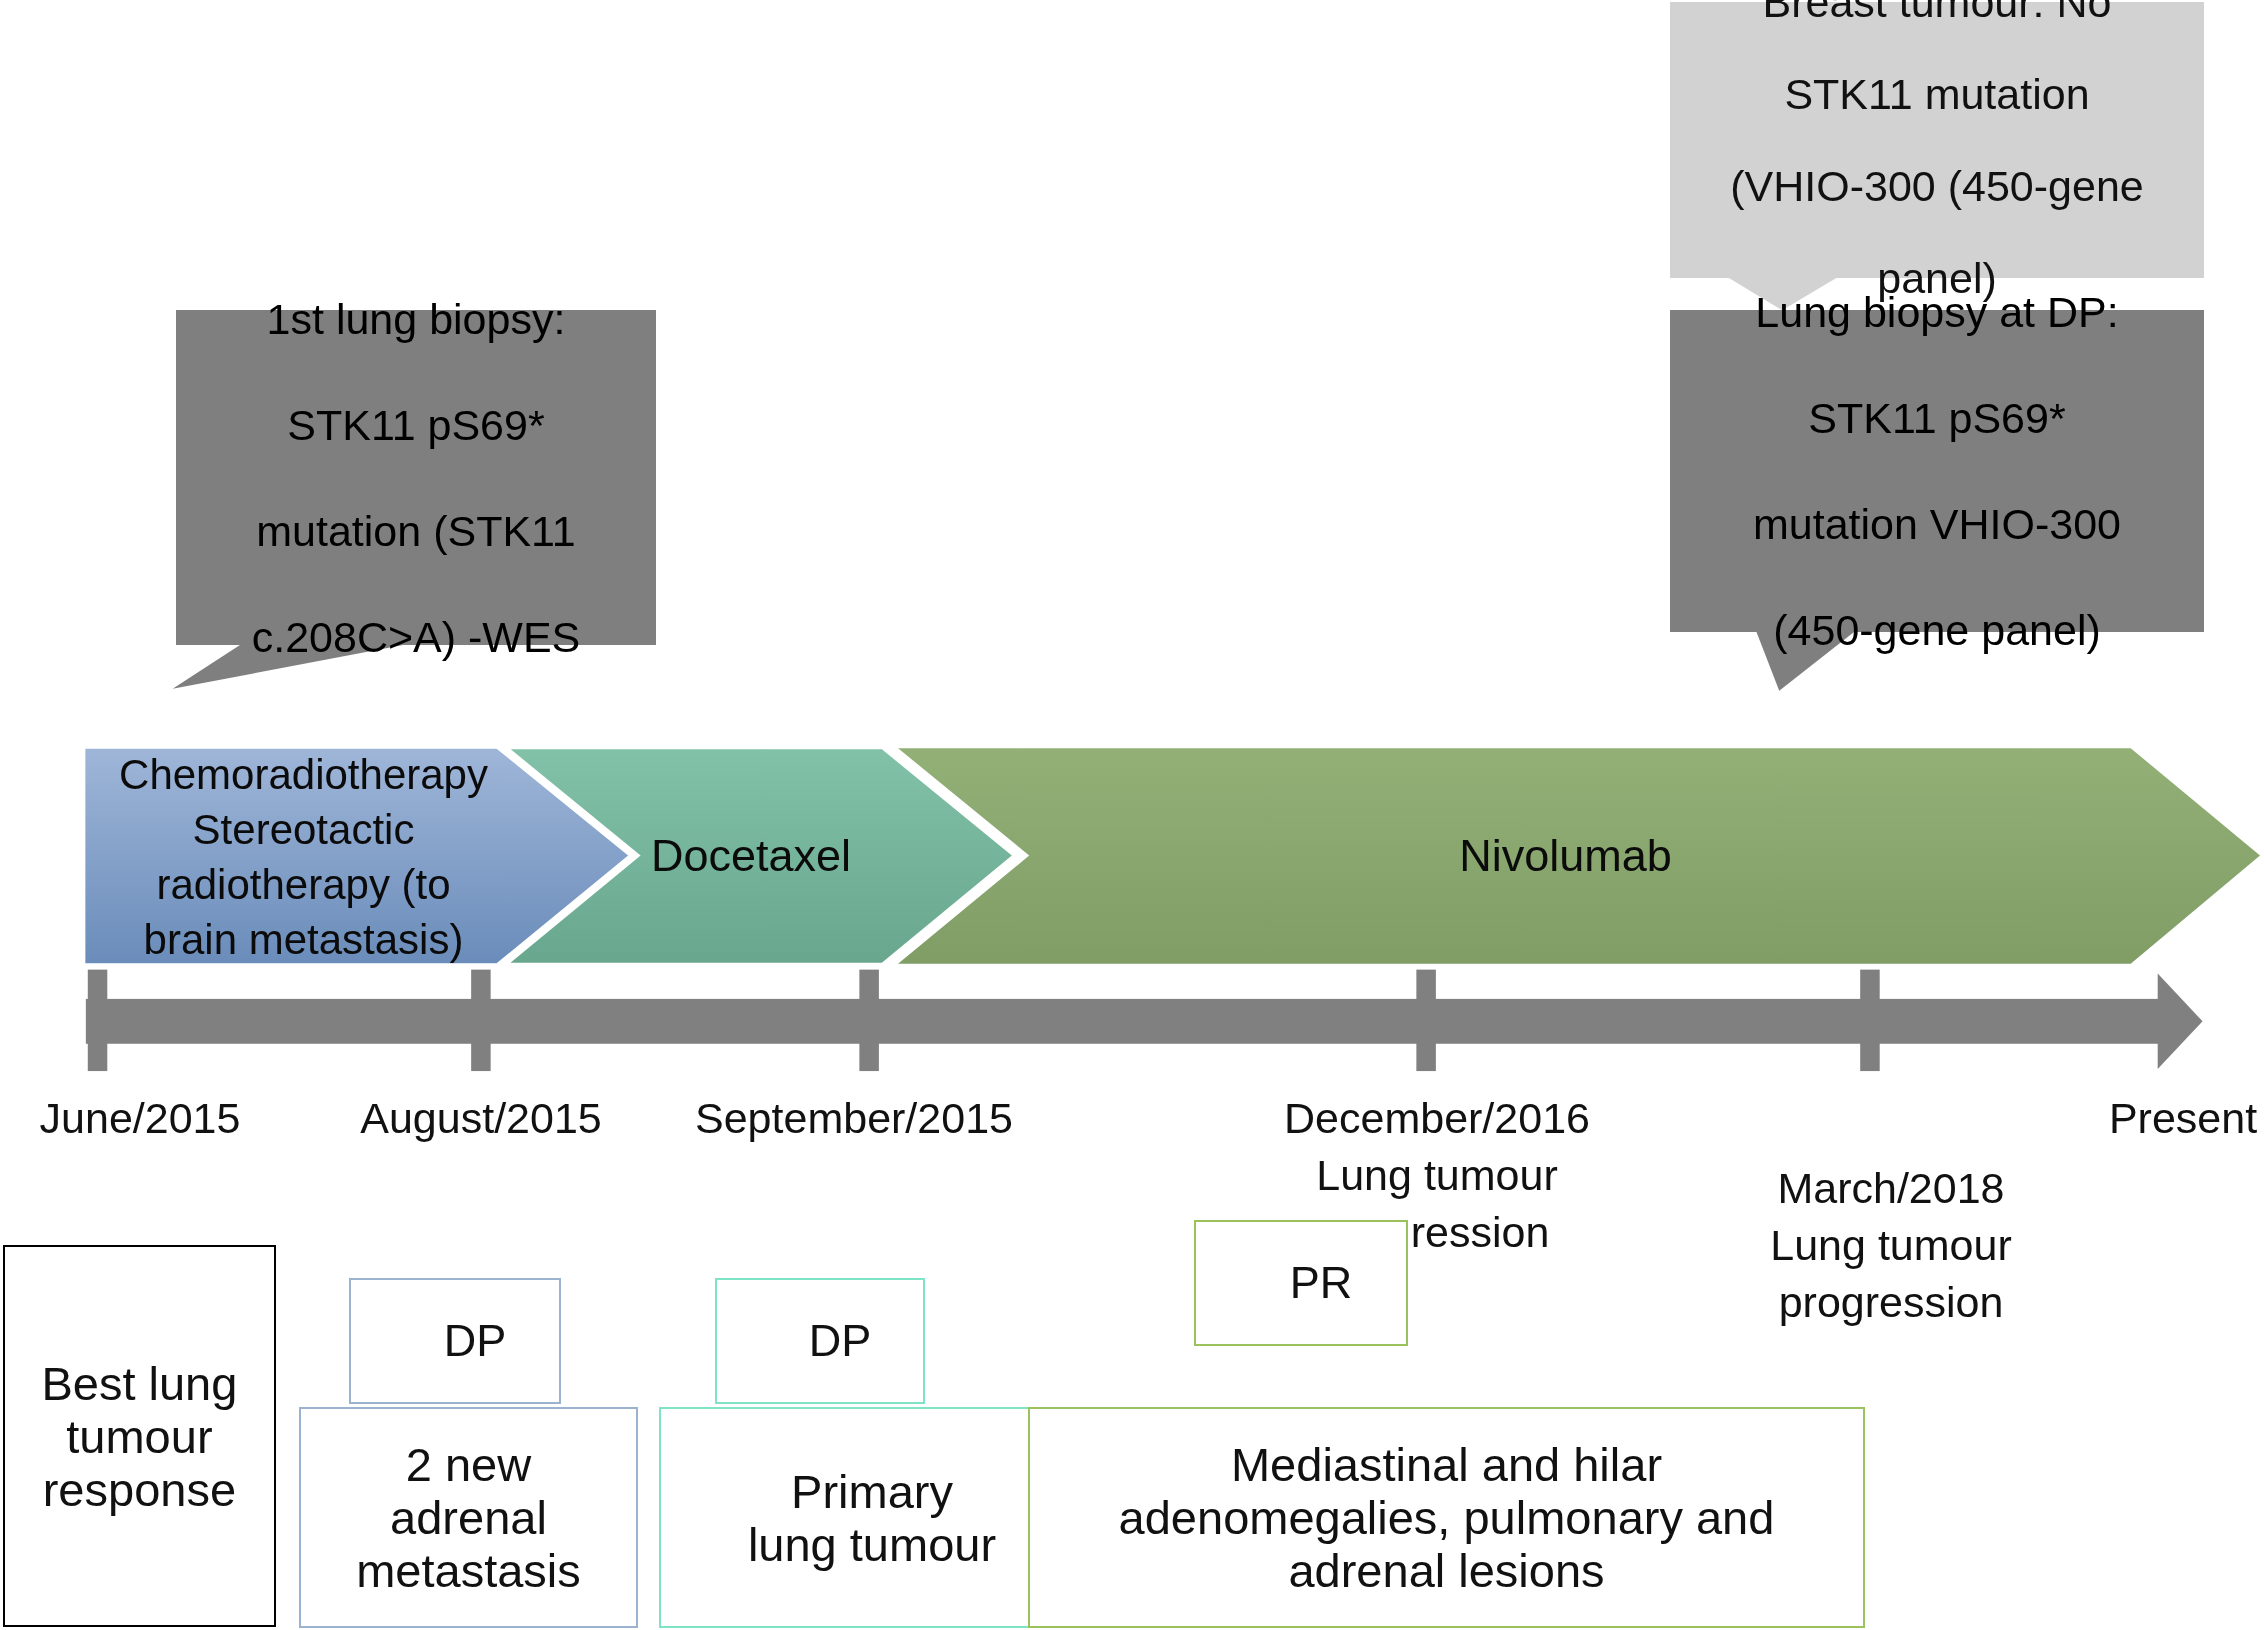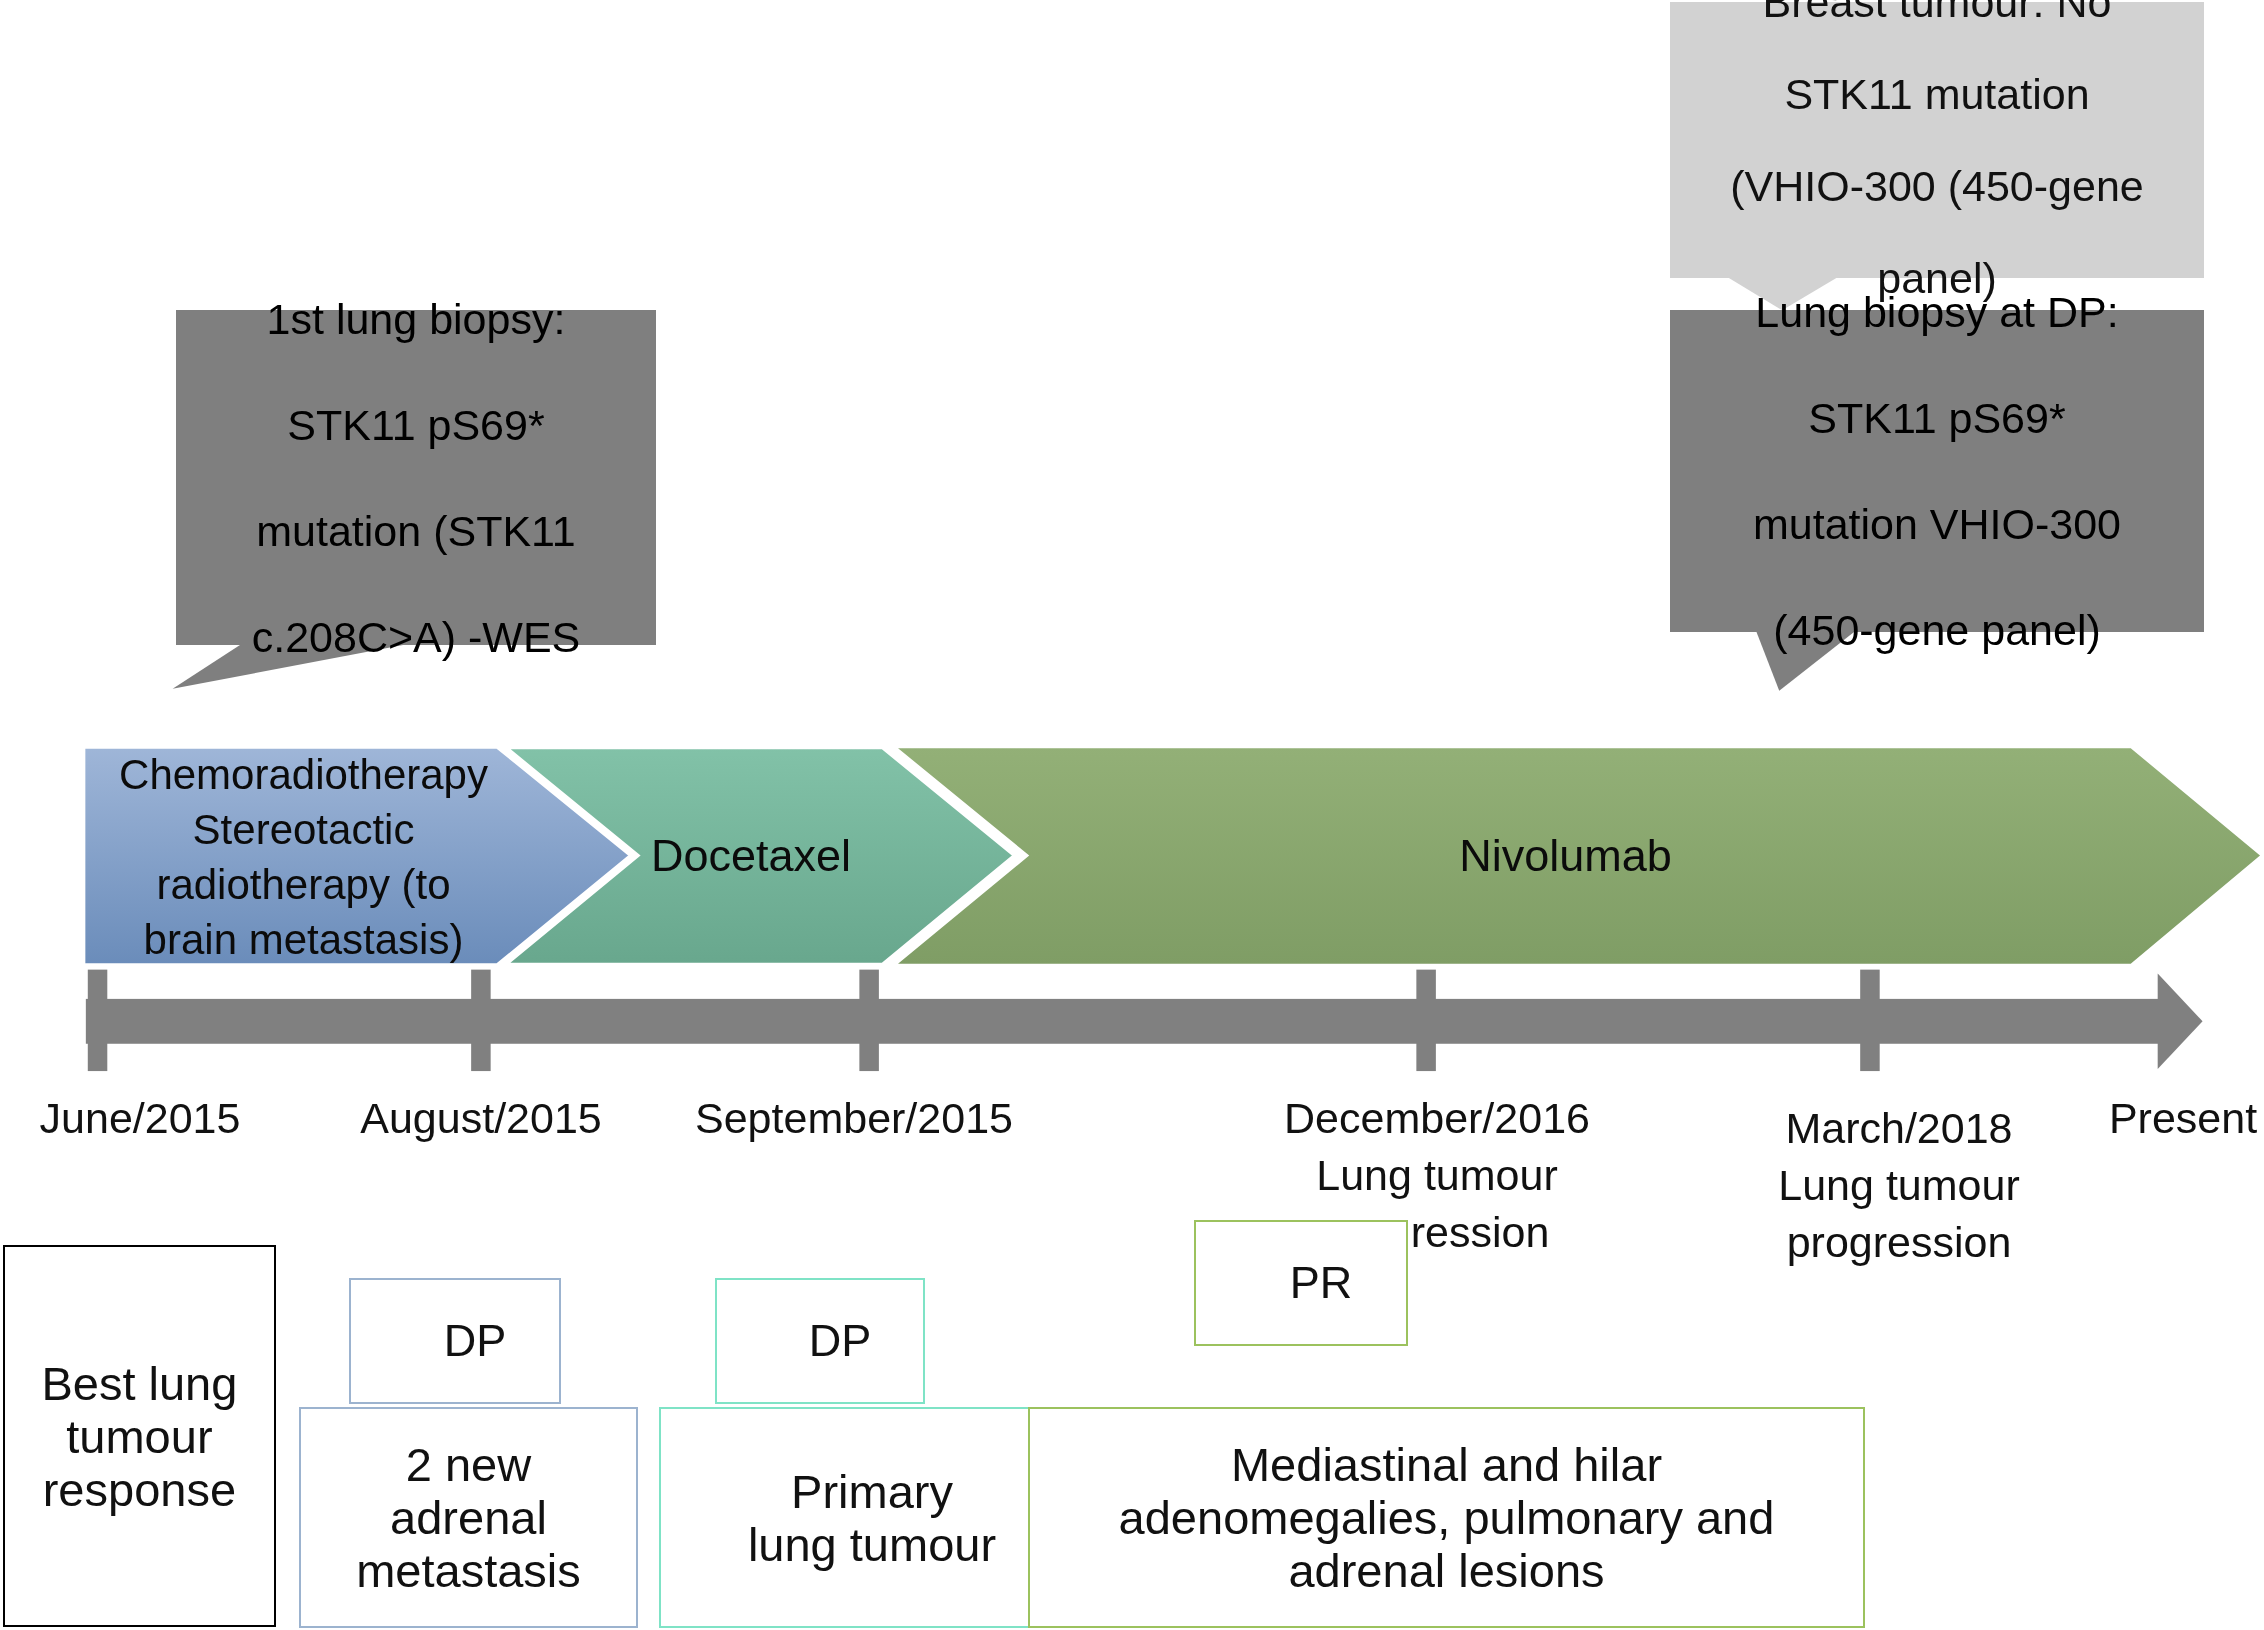--- a/index.html
+++ b/index.html
@@ -138,21 +138,21 @@
     <div>August/2015</div>
   </div>
   <div class="date-block" style="left:854px;">
     <div>September/2015</div>
   </div>
   <div class="date-block" style="left:1437px;">
     <div>December/2016</div>
     <div class="sub">Lung tumour</div>
     <div class="sub">progression</div>
   </div>
-  <div class="date-block" style="left:1891px;top:1100px;margin-left:8px;">
+  <div class="date-block" style="left:1891px;top:1160px;">
     <div>March/2018</div>
     <div class="sub">Lung tumour</div>
     <div class="sub">progression</div>
   </div>
   <div class="date-block" style="left:2183px;">
     <div>Present</div>
   </div>
 
   <div class="legend-box" style="left: 2.9px; top: 1245px; width: 269px; height: 378px; border-color: rgb(0, 0, 0);">
     <div>Best lung</div>

